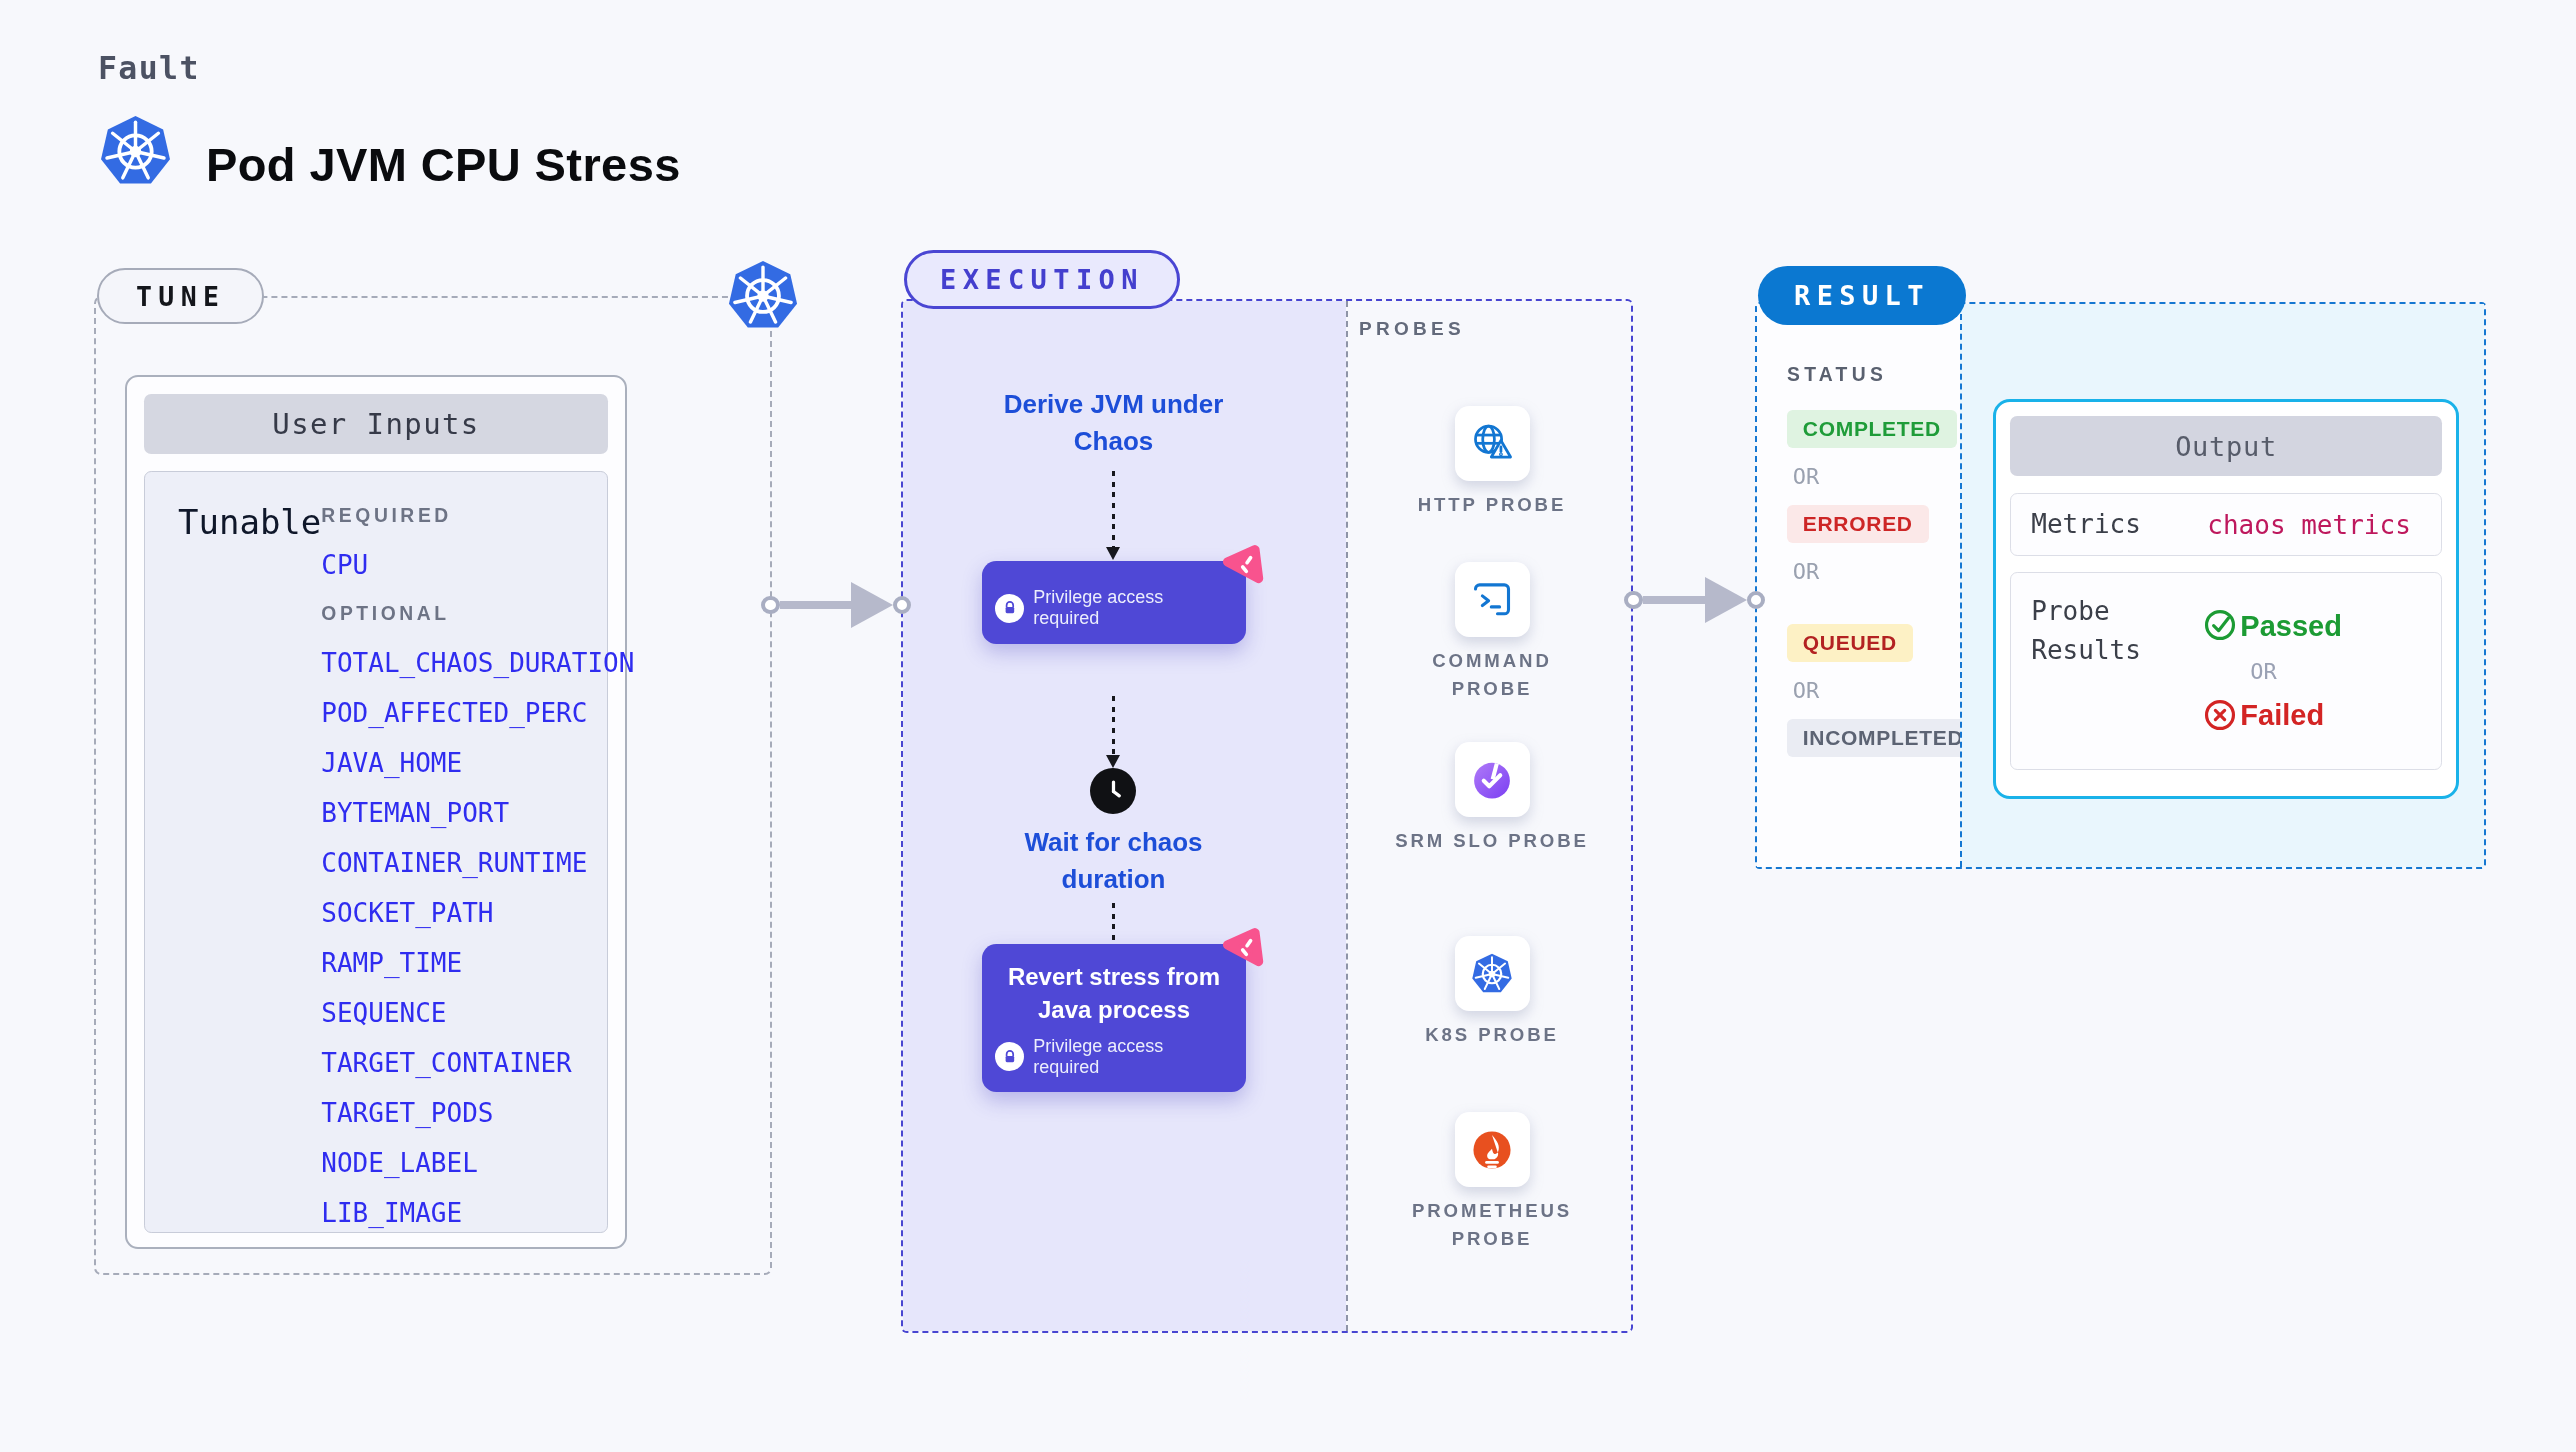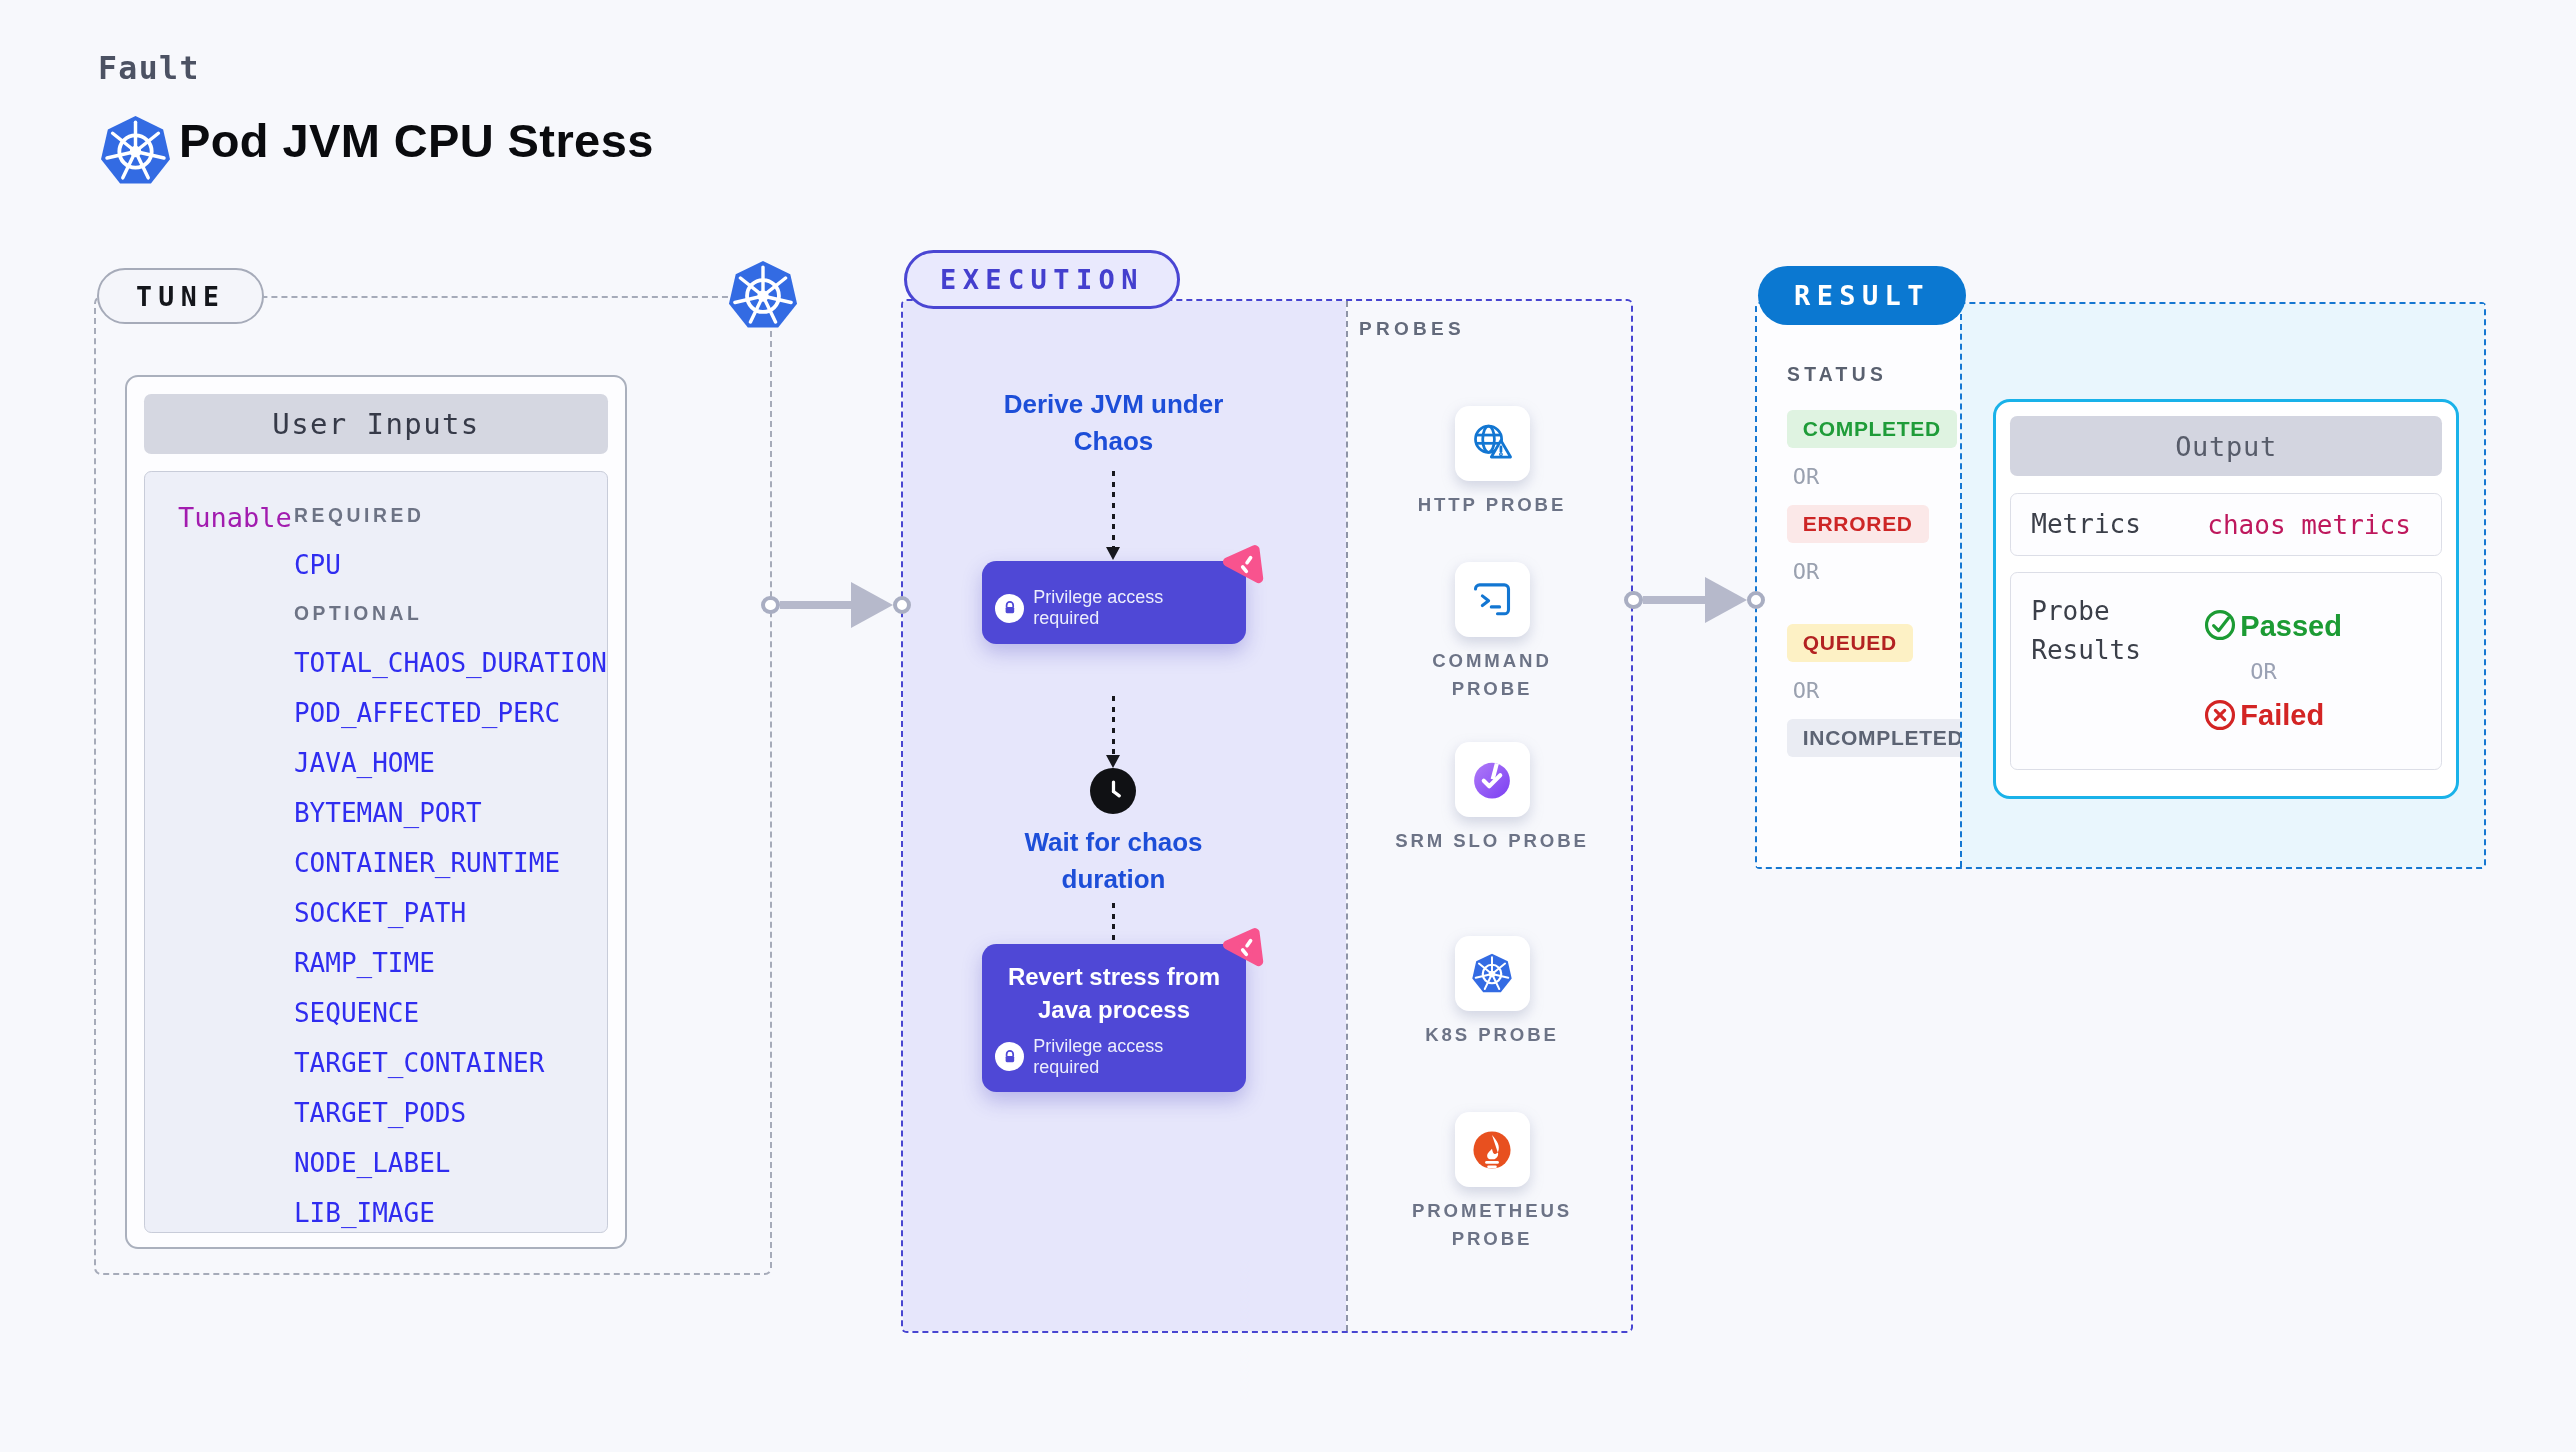--- a/index.html
+++ b/index.html
@@ -7,36 +7,36 @@
   body {
     position:relative;
     background:#f7f8fc;
     font-family:"Liberation Sans", sans-serif;
     overflow:hidden;
   }
   .abs { position:absolute; }
 
   
   .kicker { left:98px; top:50px; font-family:"DejaVu Sans Mono",monospace; font-size:31.5px; font-weight:600; color:#4c5263; letter-spacing:1.4px; }
-  .title-row { left:97px; top:113px; display:flex; align-items:flex-start; gap:5px; }
+  .title-row { left:97px; top:113px; display:flex; align-items:flex-end; gap:32px; }
   .title { font-size:47px; font-weight:800; color:#0a0b0e; letter-spacing:0.4px; }
 
   
   .pill { display:flex; align-items:center; justify-content:center; border-radius:34px; font-family:"DejaVu Sans Mono",monospace; font-weight:700; letter-spacing:6.4px; z-index:6; }
   .pill-tune { left:97px; top:268px; height:56px; padding:0 37px; background:#f4f5fa; border:2.9px solid #a6abb9; font-size:26.5px; color:#14161b; }
   .pill-exec { left:904px; top:250px; height:59px; padding:0 33px; background:#e9e9fd; border:3.6px solid #4a46d3; font-size:27px; color:#443fce; }
   .pill-result { left:1758px; top:266px; height:59px; padding:0 36px; background:#0b78d1; border:none; font-size:27px; color:#ffffff; }
 
   
   .tune-box { left:94px; top:296px; width:678px; height:979px; border:2.1px dashed #a6abb9; border-radius:7.2px; }
   .k8s-small { left:725px; top:258px; width:76px; height:76px; z-index:6; }
   .ui-card { left:125px; top:375px; width:502px; height:874px; background:#fdfdff; border:2.1px solid #aab0bd; border-radius:13px; padding:17px; z-index:2; }
   .ui-header { height:60px; background:#d5d7e1; border-radius:7.2px; display:flex; align-items:center; justify-content:center; font-family:"DejaVu Sans Mono",monospace; font-size:29px; color:#363a48; letter-spacing:1.4px; }
   .ui-inner { margin-top:17px; height:762px; background:#edeff8; border:1.4px solid #c8ccd9; border-radius:7.2px; display:flex; padding:30px 0 0 33px; }
-  .tunable-label { width:181px; font-family:"DejaVu Sans Mono",monospace; font-size:27px; color:#a21caf; }
+  .tunable-label { width:181px; font-family:"DejaVu Sans Mono",monospace; font-size:34px; color:#0f172a; }
   .param-col { display:flex; flex-direction:column; gap:20px; }
   .cat-label { font-size:19.3px; font-weight:600; color:#6d7385; letter-spacing:3.6px; margin:2.9px 0; }
   .param { font-family:"DejaVu Sans Mono",monospace; font-size:26px; color:#2f2cf0; }
 
   
   .h-arrow { display:flex; align-items:center; z-index:5; }
   .ring { width:18.6px; height:18.6px; border-radius:50%; background:#fff; border:4.3px solid #a9aec2; flex:none; }
   .h-line { height:7.2px; background:#b6b9cb; flex:none; }
   .h-head { width:0; height:0; border-top:23.6px solid transparent; border-bottom:23.6px solid transparent; border-left:42px solid #b6b9cb; flex:none; }
 

